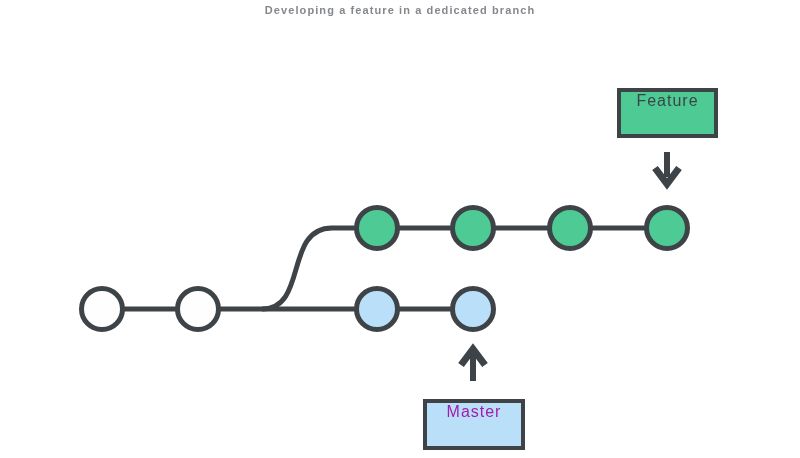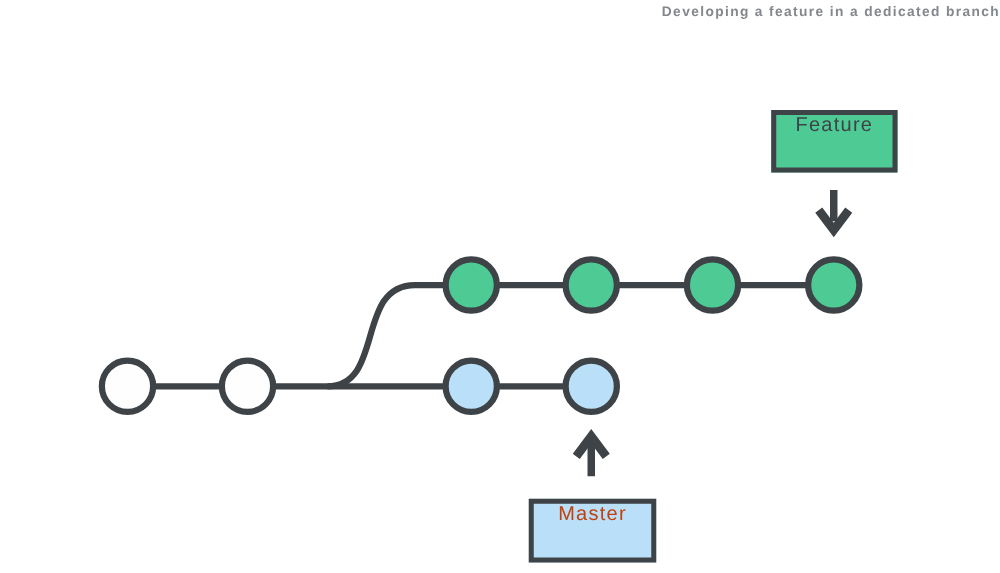--- a/index.html
+++ b/index.html
@@ -13,21 +13,21 @@
     height: 458px;
     overflow: hidden;
     font-family: "Liberation Sans", sans-serif;
     background: #ffffff;
   }
   .title {
     position: absolute;
     top: 4px;
     left: 0;
     right: 0;
-    text-align: right;
+    text-align: center;
     font-size: 11px;
     font-weight: 700;
     letter-spacing: 1.1px;
   }
   .graph-svg {
     position: absolute;
     top: 0;
     left: 0;
   }
   .label-box {
@@ -84,17 +84,17 @@
     <g>
       <path d="M473 355 V381" fill="none" stroke-width="6" stroke="#3E4347"></path>
       <path d="M461 365 L473 349 L485 365" fill="none" stroke-width="7" stroke-linejoin="miter" stroke="#3E4347"></path>
     </g>
   </svg>
 
   <div class="label-box feature" style="background-color: rgb(78, 203, 149); border-color: rgb(62, 67, 71); color: rgb(62, 67, 71);">
     <span>Feature</span>
   </div>
 
-  <div class="label-box master" style="background-color: rgb(186, 223, 248); border-color: rgb(62, 67, 71); color: #c2410c;">
+  <div class="label-box master" style="background-color: rgb(186, 223, 248); border-color: rgb(62, 67, 71); color: #a21caf;">
     <span>Master</span>
   </div>
 
 </div>
 
 </body></html>

